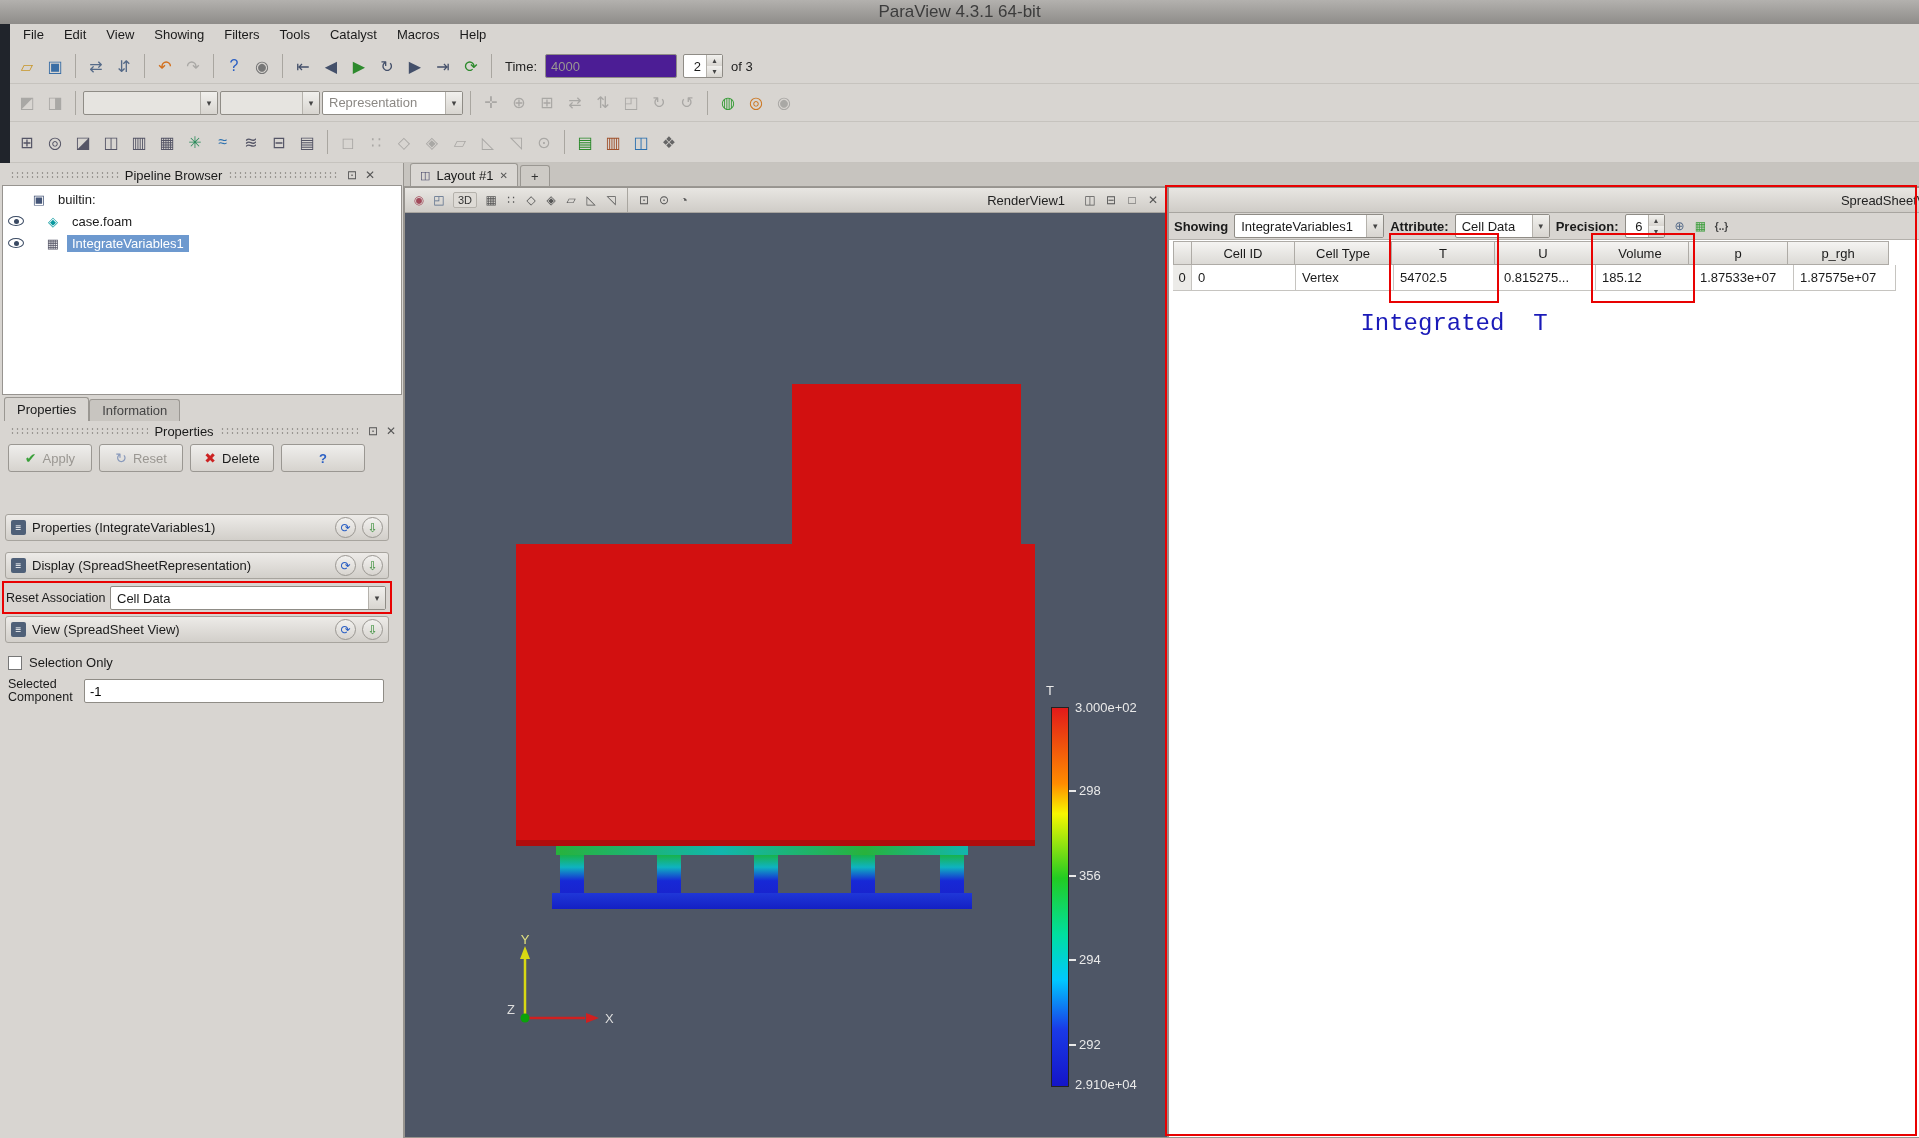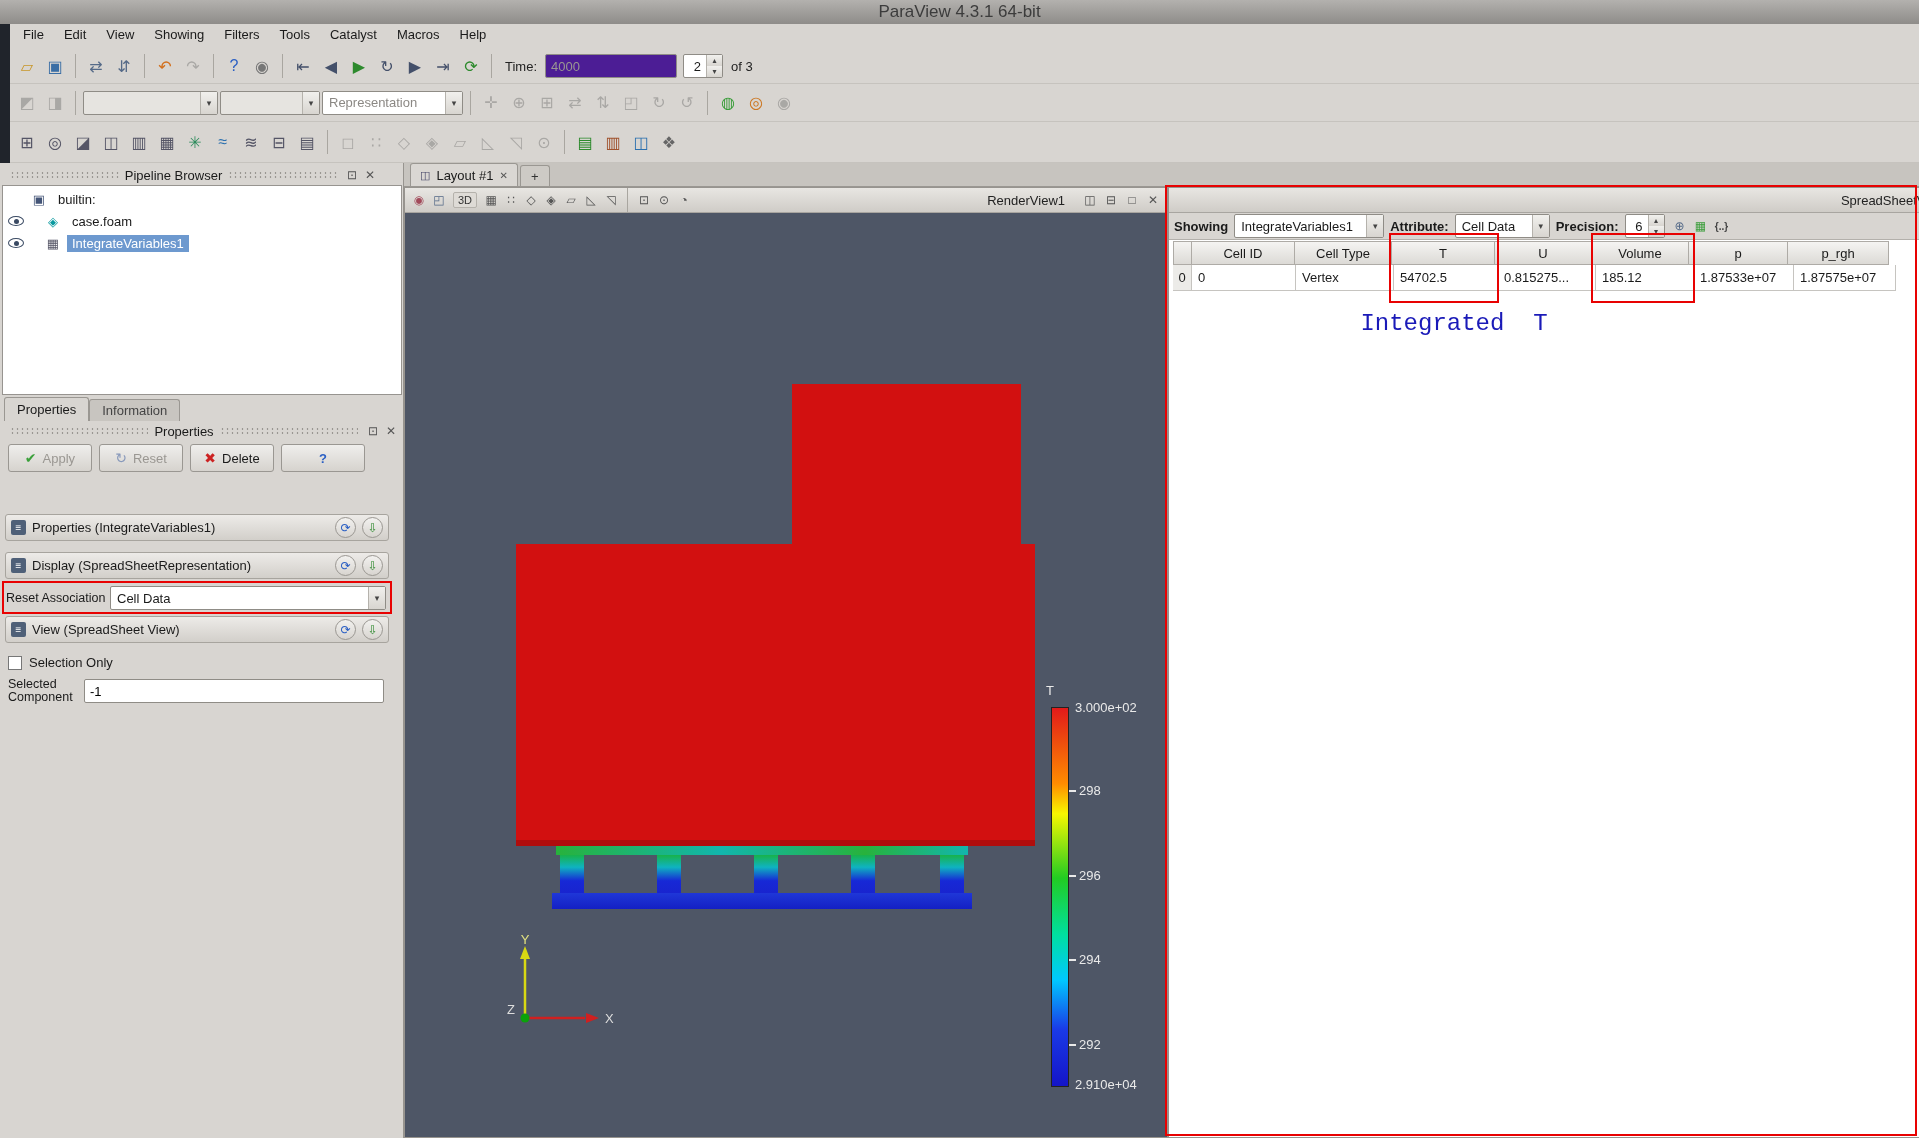--- a/index.html
+++ b/index.html
@@ -432,21 +432,21 @@
         <div class="fin" style="left:388px"></div>
         <div class="fin-base"></div>
       </div>
 
       <div class="cb-text" style="left:641px;top:470px">T</div>
       <div class="abs" id="colorbar"></div>
       <div class="cb-text" style="left:670px;top:487px">3.000e+02</div>
       <div class="cb-tick" style="top:577px"></div>
       <div class="cb-text" style="left:674px;top:570px">298</div>
       <div class="cb-tick" style="top:662px"></div>
-      <div class="cb-text" style="left:674px;top:655px">296</div>
+      <div class="cb-text" style="left:674px;top:655px">356</div>
       <div class="cb-tick" style="top:746px"></div>
       <div class="cb-text" style="left:674px;top:739px">294</div>
       <div class="cb-tick" style="top:831px"></div>
       <div class="cb-text" style="left:674px;top:824px">292</div>
       <div class="cb-text" style="left:670px;top:864px">2.910e+04</div>
 
       <svg class="abs" style="left:40px;top:720px" width="180" height="110">
         <line x1="80" y1="85" x2="80" y2="25" stroke="#d8d813" stroke-width="2.5"></line>
         <polygon points="75,26 85,26 80,13" fill="#d8d813"></polygon>
         <line x1="80" y1="85" x2="140" y2="85" stroke="#cf2020" stroke-width="2.5"></line>

